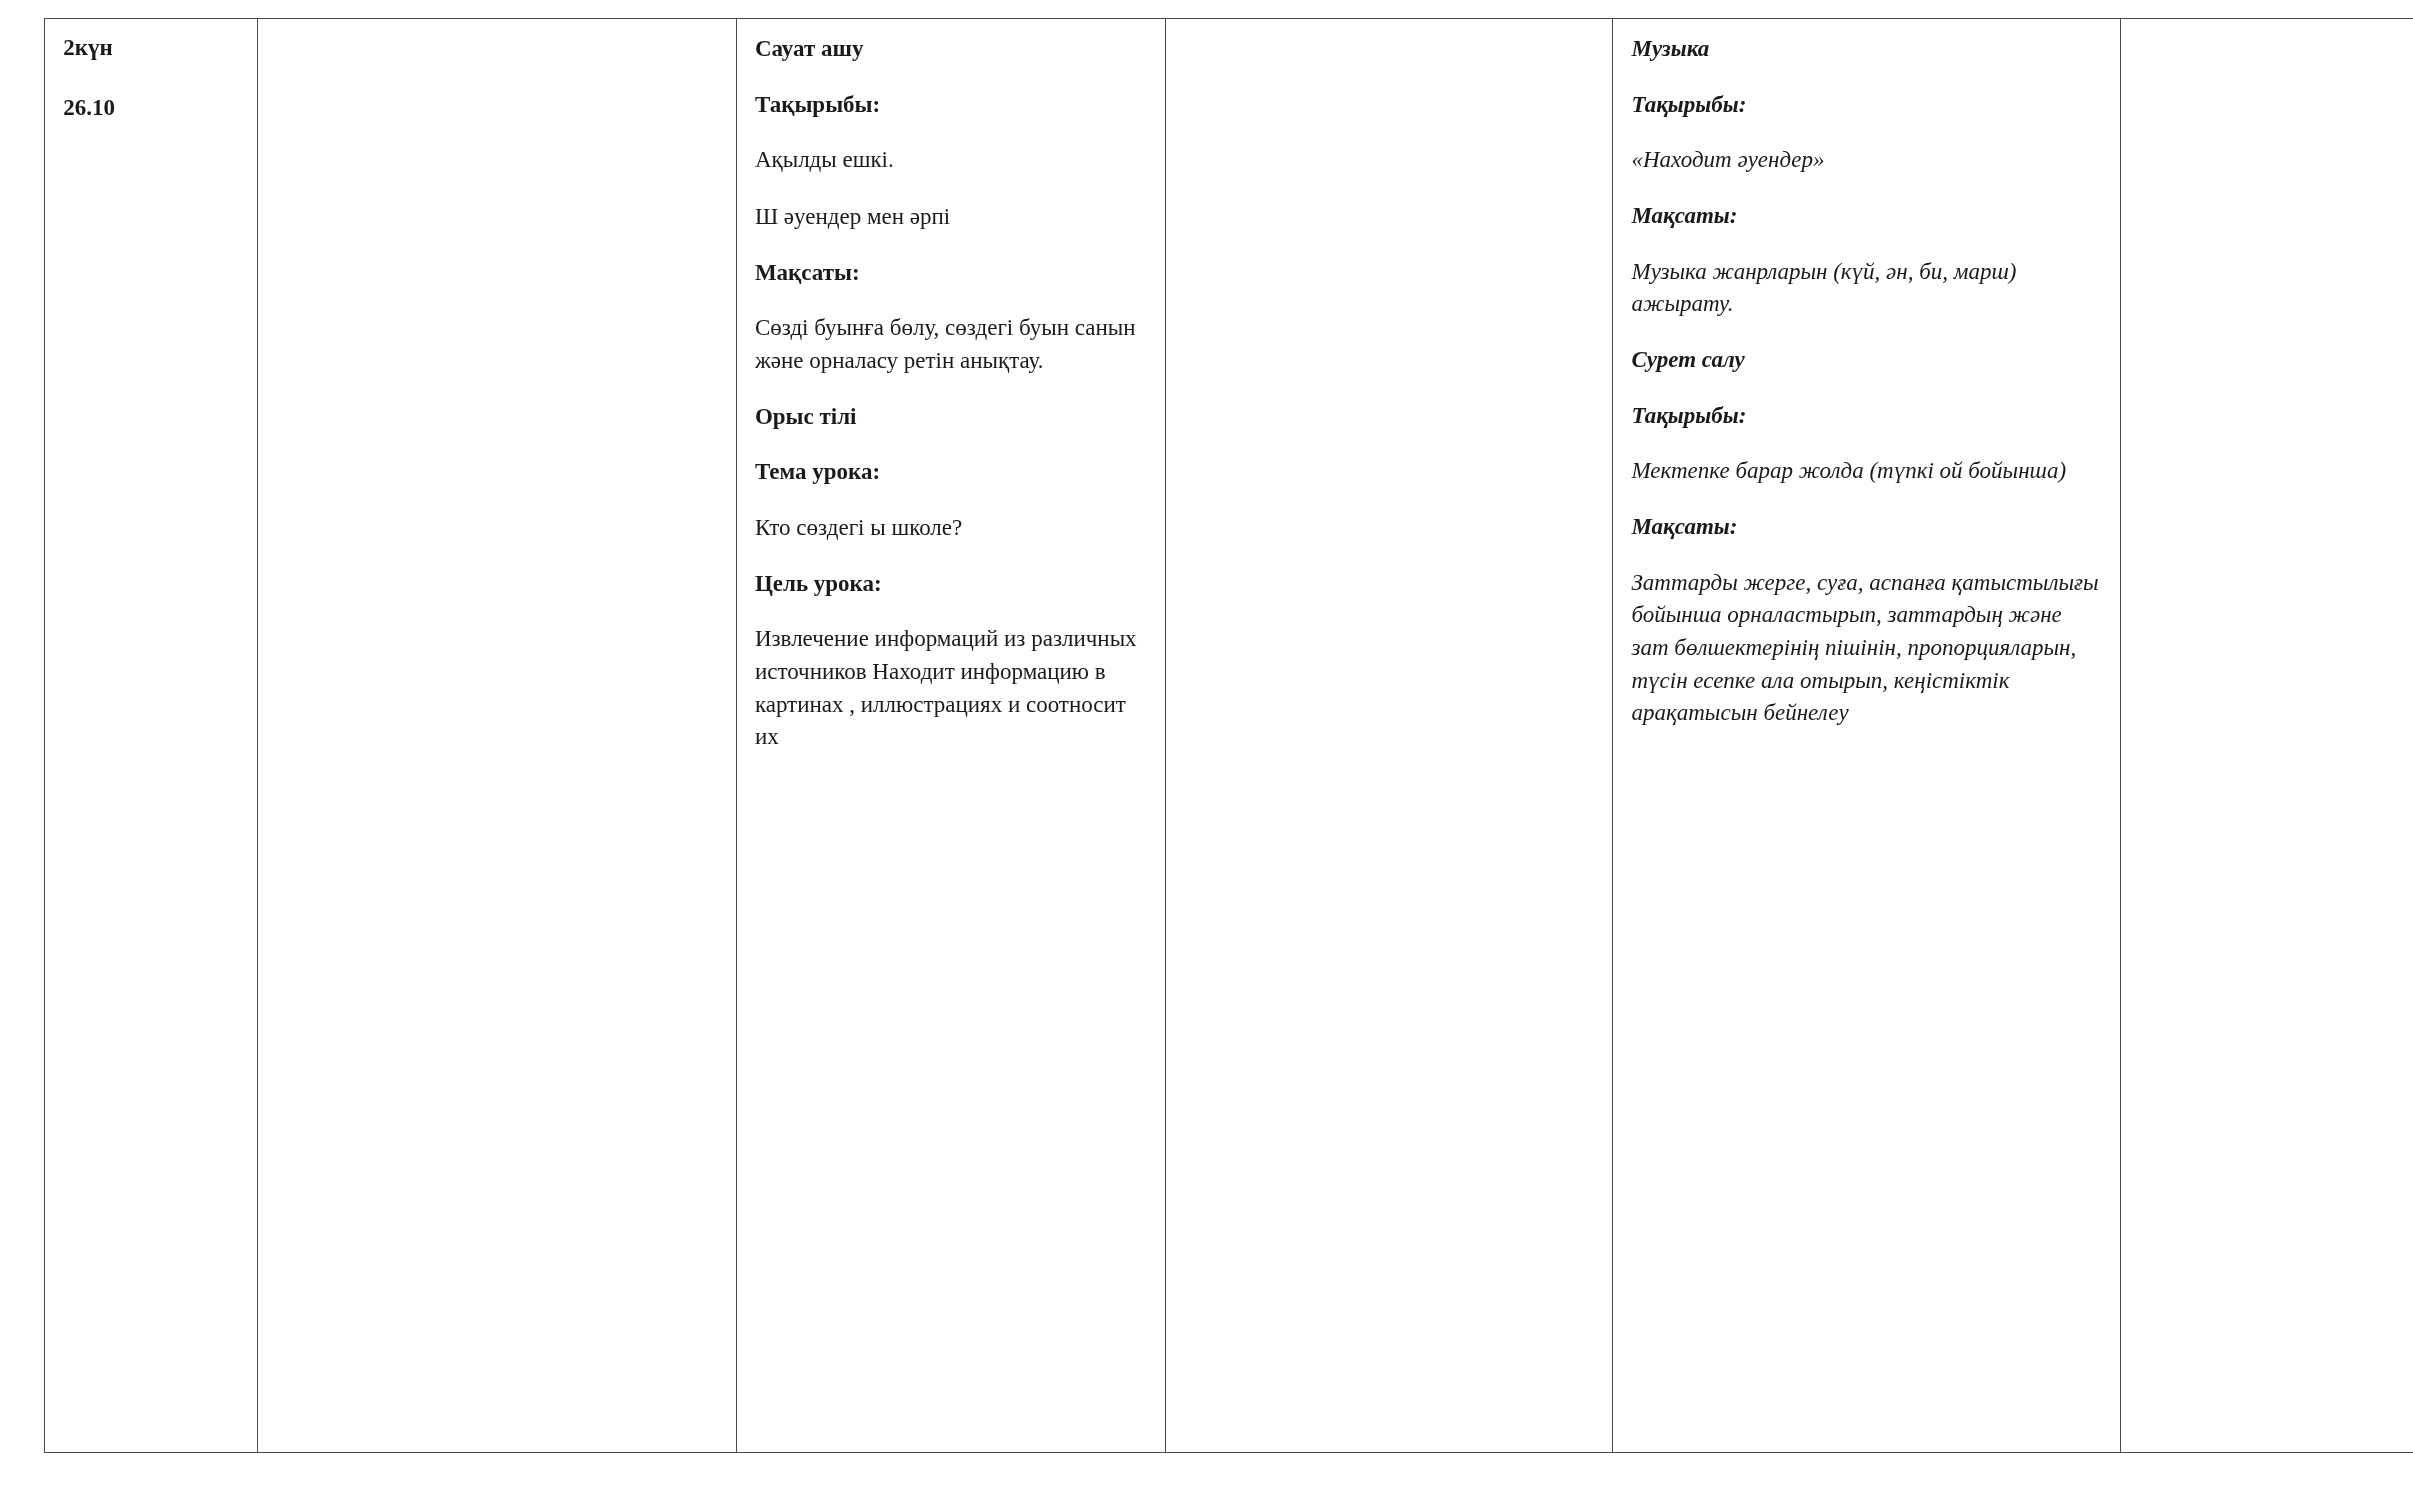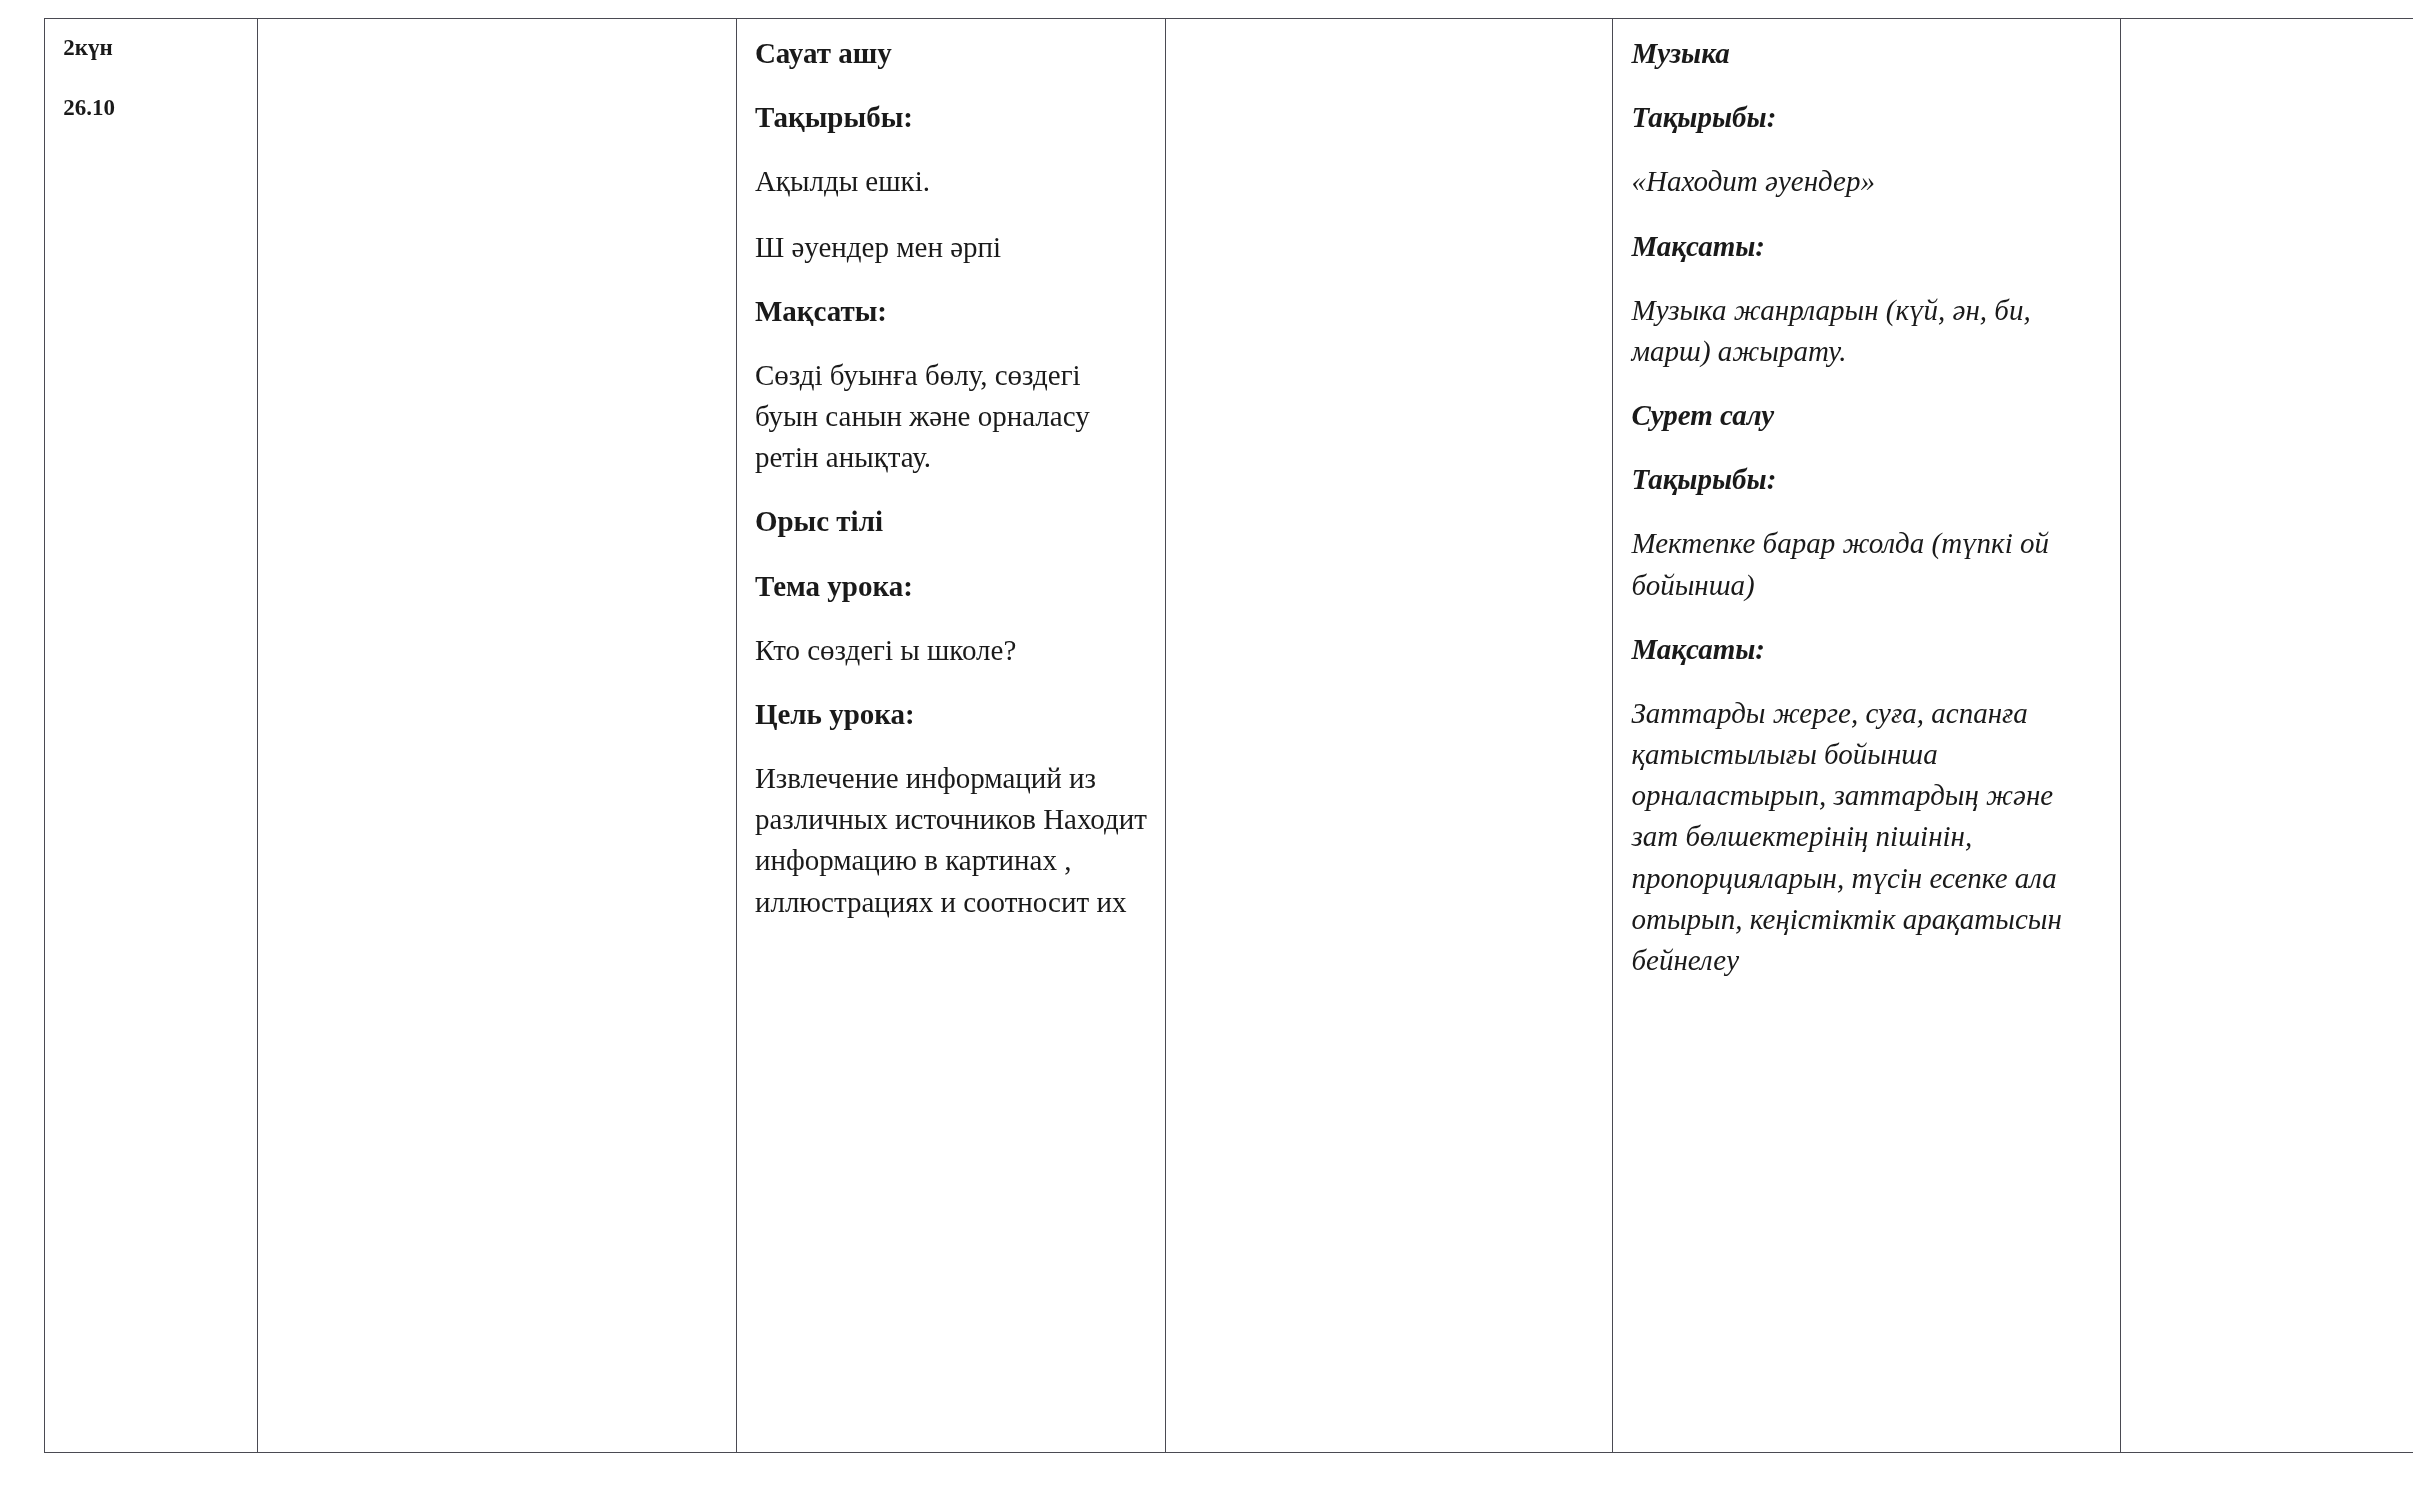--- a/index.html
+++ b/index.html
@@ -40,21 +40,21 @@
   }
   .col-day   { width: 177px; }
   .col-b     { width: 442px; }
   .col-c     { width: 393px; }
   .col-d     { width: 411px; }
   .col-e     { width: 472px; font-style: italic; }
   .col-f     { width: 428px; }
 
   .blk {
     margin: 0 0 23px 0;
-    font-size: 29px;
+    font-size: 23px;
     line-height: 1.42;
   }
   .blk:last-child { margin-bottom: 0; }
   .bold {
     font-weight: bold;
   }
   .day-code {
     font-size: 23px;
     font-weight: bold;
     margin: 0 0 30.5px 0;

